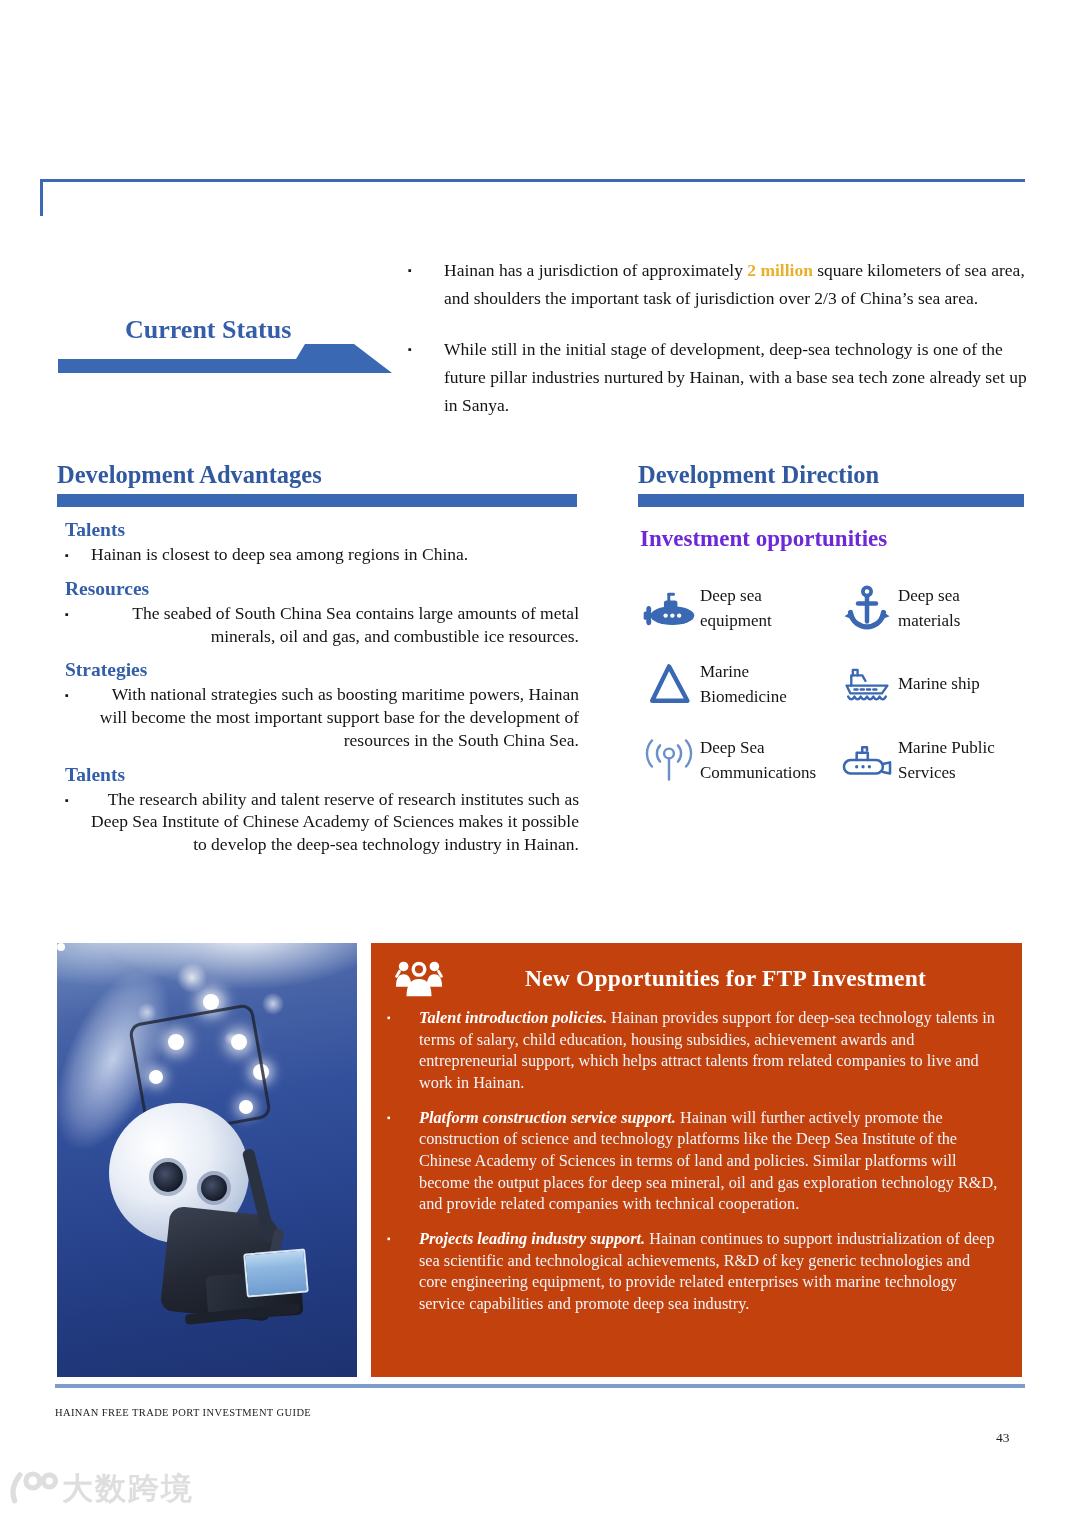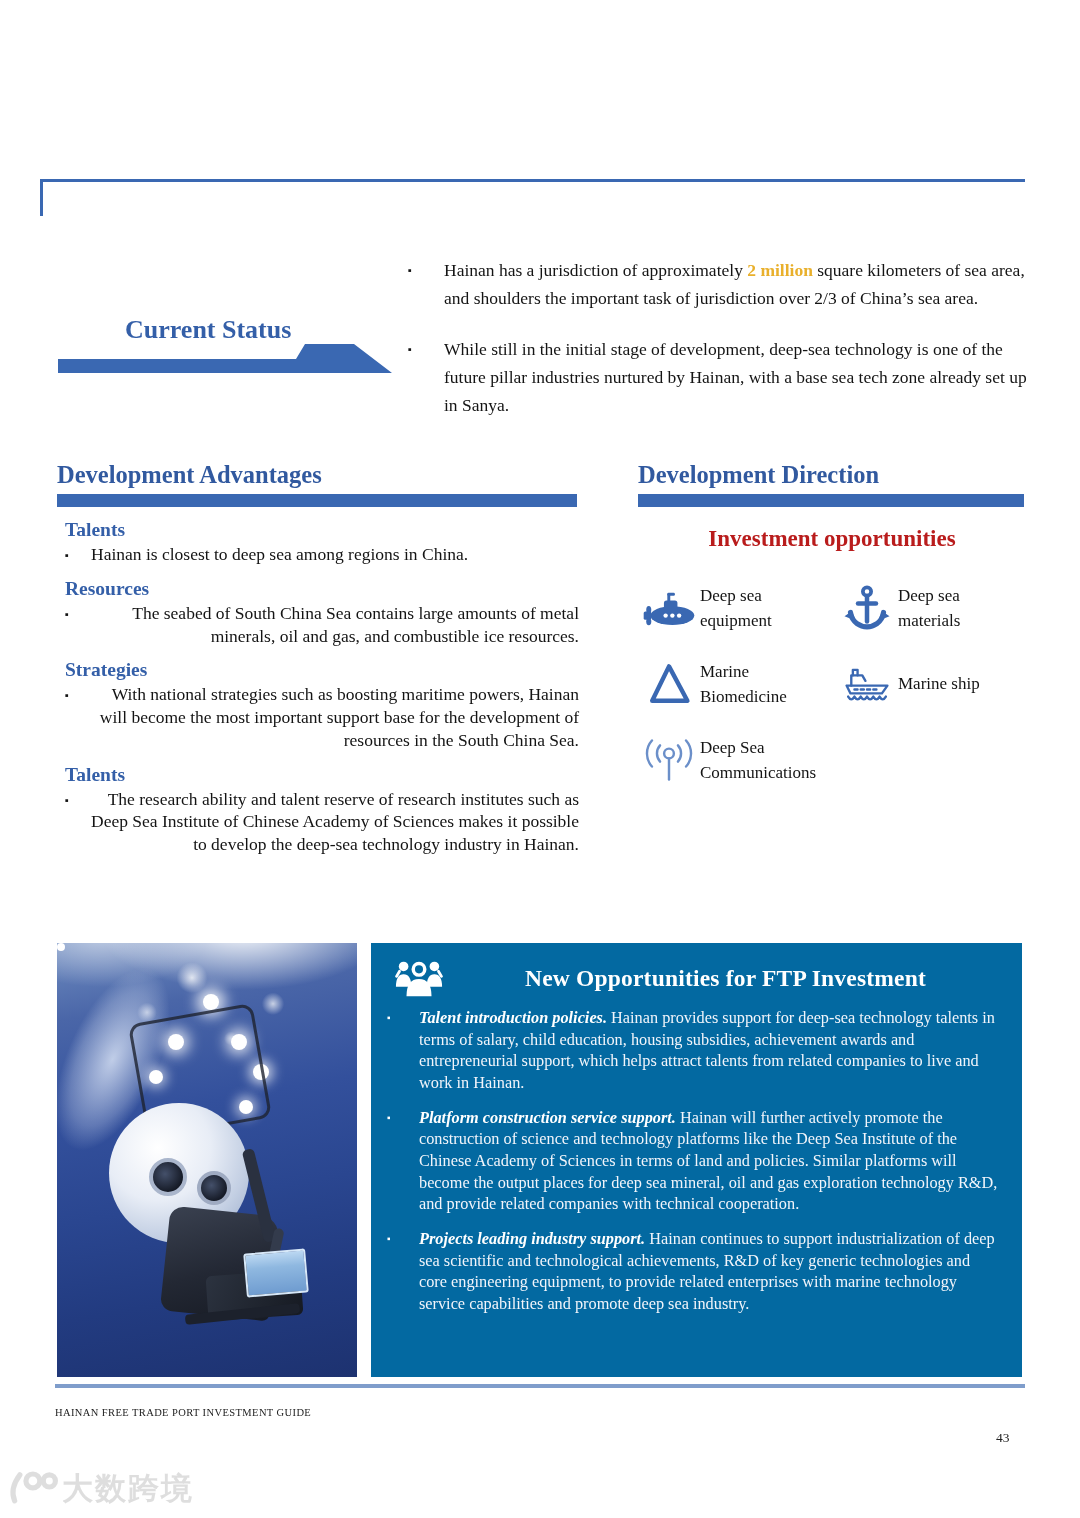--- a/index.html
+++ b/index.html
@@ -35,22 +35,22 @@
 
   .dev-adv{position:absolute; left:57px; top:461px; width:522px;}
   .dev-adv .sec-bar{width:520px;}
   .adv-h3{margin:12px 0 2px 8px; font-size:19.5px; font-weight:bold; color:#345fa8;}
   .dev-adv .bullet .bm{flex:0 0 34px; padding-left:8px; box-sizing:border-box; padding-top:4px;}
   .dev-adv p{margin:0; font-size:17.5px; line-height:1.3;text-align:right;}
 
   .dev-dir{position:absolute; left:638px; top:461px; width:388px;}
   .dev-dir .sec-bar{width:386px;}
   .inv-opp{
-    position:absolute; left:640px; top:526px; width:384px; text-align:center;
-    font-size:23px; font-weight:bold; color:#b91c1c;
+    position:absolute; left:640px; top:526px; width:384px; text-align:left;
+    font-size:23px; font-weight:bold; color:#6d28d9;
   }
   .icon-grid{
     position:absolute; left:638px; top:576px; width:392px;
     display:grid; grid-template-columns:198px 194px; row-gap:12px;
   }
   .icon-cell{display:flex; align-items:center; min-height:64px;}
   .icon-cell .ic{flex:0 0 62px; display:flex; justify-content:center; align-items:center;}
   .icon-cell .lbl{font-size:17px; line-height:1.5; width:120px;}
 
   
@@ -94,21 +94,21 @@
     background:linear-gradient(120deg,#2c3340,#161a22); border-radius:6px; transform:rotate(-4deg);}
   .ph-arm{position:absolute; left:196px; top:205px; width:12px; height:95px; background:#2a3140; transform:rotate(-14deg); border-radius:5px;}
   .ph-arm2{position:absolute; left:212px; top:285px; width:10px; height:55px; background:#333b4c; transform:rotate(12deg); border-radius:5px;}
   .ph-basket{position:absolute; left:188px; top:308px; width:58px; height:40px;
     background:linear-gradient(180deg,#bcd8f2 0%,#8fb8e0 35%,#6f9cd0 100%); border:2px solid #d7e8f8; border-radius:3px; transform:rotate(-5deg);}
   .ph-skid{position:absolute; left:128px; top:366px; width:115px; height:10px; background:#1c212c; border-radius:4px; transform:rotate(-6deg);}
 
   
   .ftp-box{
     position:absolute; left:371px; top:943px; width:651px; height:434px; box-sizing:border-box;
-    background:#0369a1; color:#ffffff; padding:14px 22px 8px 16px;
+    background:#c2410c; color:#ffffff; padding:14px 22px 8px 16px;
   }
   .ftp-header{display:flex; align-items:center; margin-bottom:8px;}
   .ftp-header .ppl{flex:0 0 64px; display:flex; justify-content:center;}
   .ftp-title{flex:1; margin:0; text-align:center; font-size:23.5px; font-weight:bold; color:#ffffff; letter-spacing:.2px;}
   .ftp-box .bullet{margin-bottom:13px;}
   .ftp-box .bullet .bm{flex:0 0 32px; color:#ffffff; padding-top:3px; font-size:10px;}
   .ftp-box p{margin:0; font-size:16.3px; line-height:1.33; color:#f2f5fb;}
   .ftp-box p b{color:#ffffff;font-style:italic;}
 
   
@@ -256,20 +256,38 @@
             <path d="M21 10 A15 15 0 0 0 21 30" stroke-width="3"></path>
             <path d="M11 4 A24 24 0 0 0 11 36" stroke-width="3"></path>
             <path d="M43 10 A15 15 0 0 1 43 30" stroke-width="3"></path>
             <path d="M53 4 A24 24 0 0 1 53 36" stroke-width="3"></path>
           </g>
         </svg>
       </span>
       <span class="lbl">Deep Sea Communications</span>
     </div>
 
+    <div class="icon-cell">
+      <span class="ic">
+        <svg width="54" height="40" viewBox="0 0 68 48">
+          <g stroke="#3a68b2" fill="none" stroke-width="3.2" stroke-linejoin="round" stroke-linecap="round">
+            <rect x="5" y="24" width="49" height="17" rx="8.5"></rect>
+            <path d="M21 24 V15 H35 V24"></path>
+            <path d="M28 15 V8 H34 V12"></path>
+            <path d="M54 29 l9 -2 v14 l-9 -2"></path>
+          </g>
+          <g fill="#3a68b2">
+            <circle cx="21" cy="32.5" r="2.1"></circle>
+              <circle cx="29" cy="32.5" r="2.1"></circle>
+              <circle cx="37" cy="32.5" r="2.1"></circle>
+          </g>
+        </svg>
+      </span>
+      <span class="lbl">Marine Public Services</span>
+    </div>
   </div>
 
   <div class="photo">
     <div class="ph-plume"></div>
     <div class="ph-lights"></div>
     <div class="ph-red"></div>
     <div class="ph-frame"></div>
     <div class="ph-sphere"></div>
     <div class="ph-port1"></div>
     <div class="ph-port2"></div>

